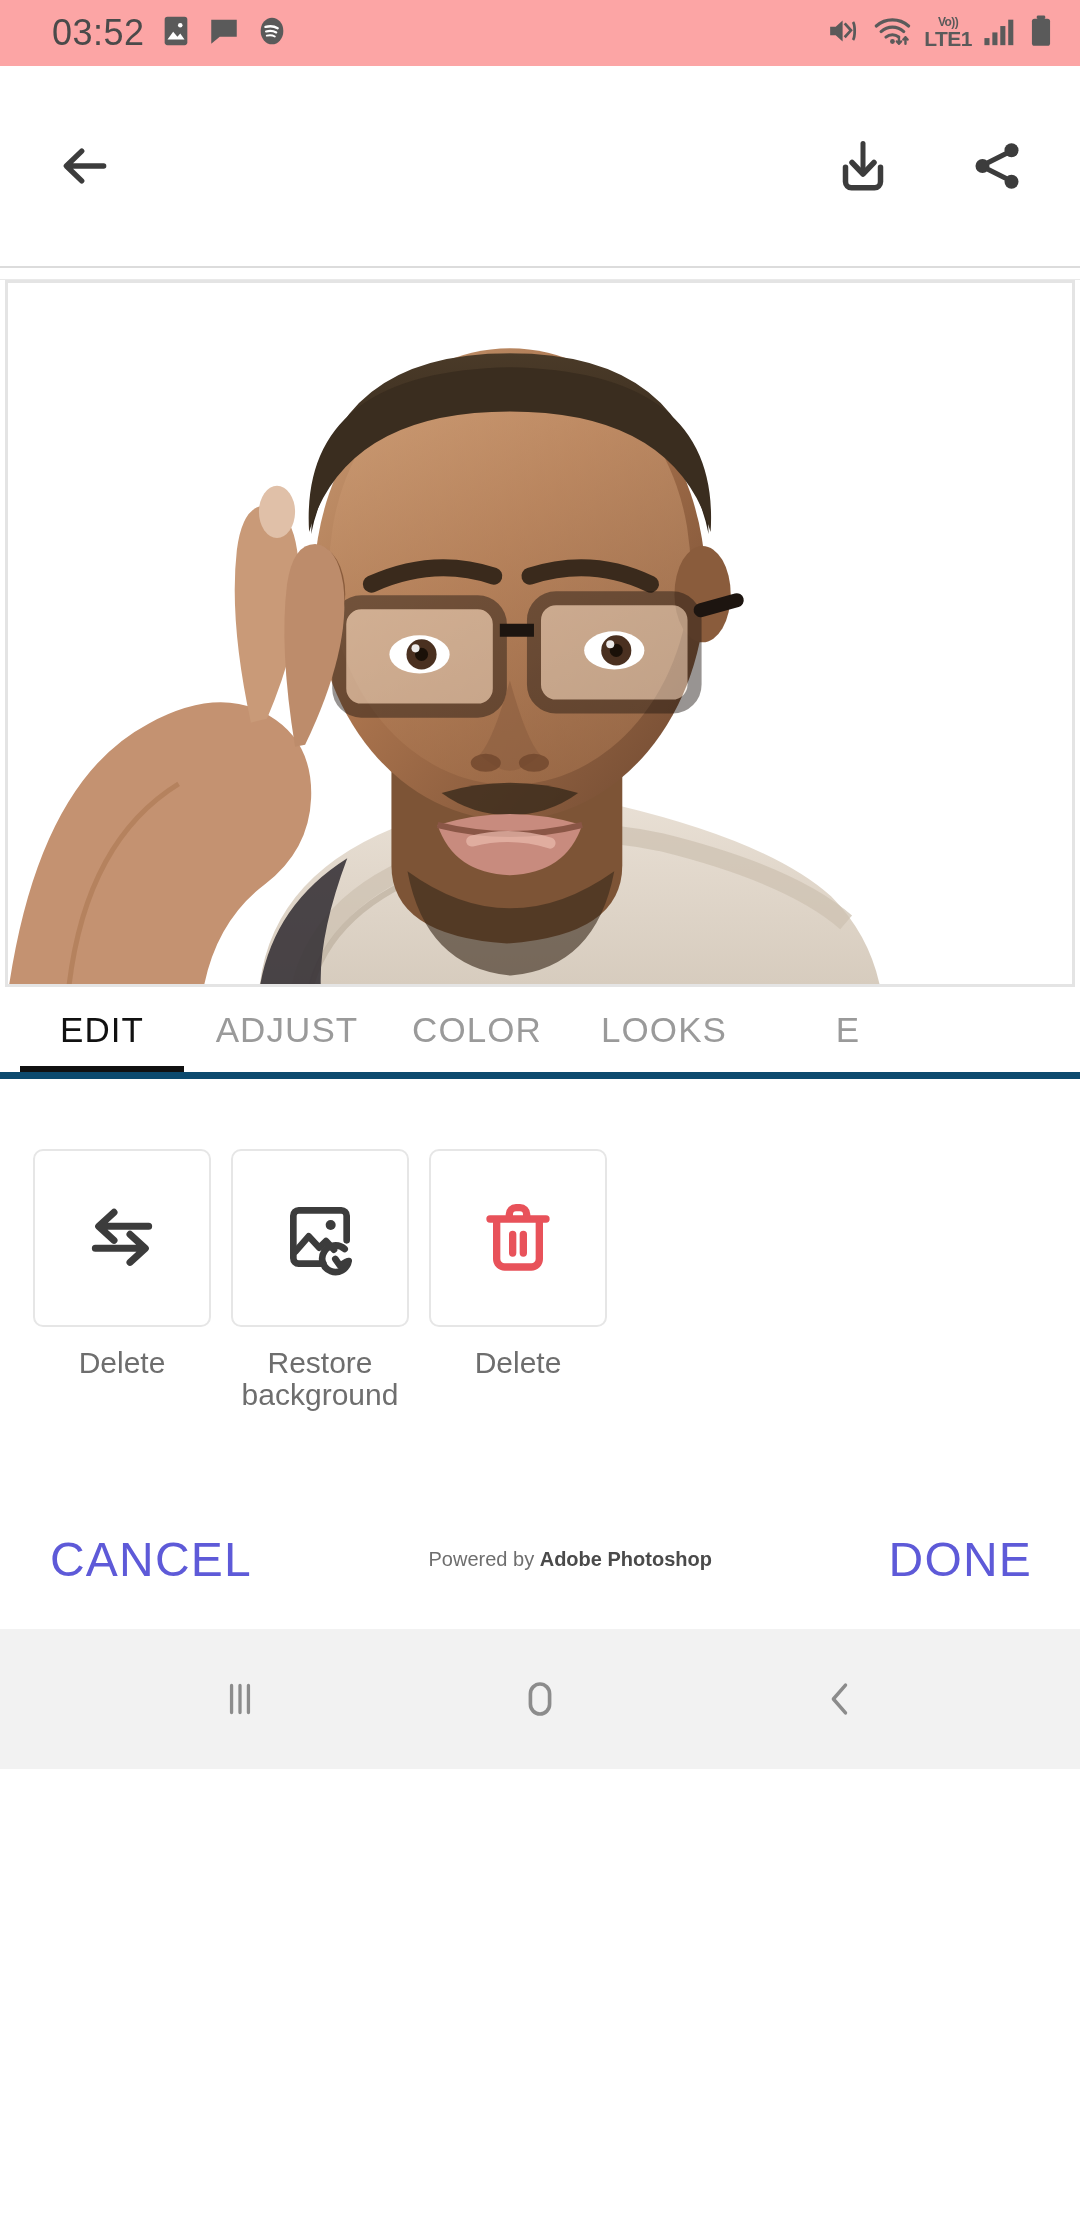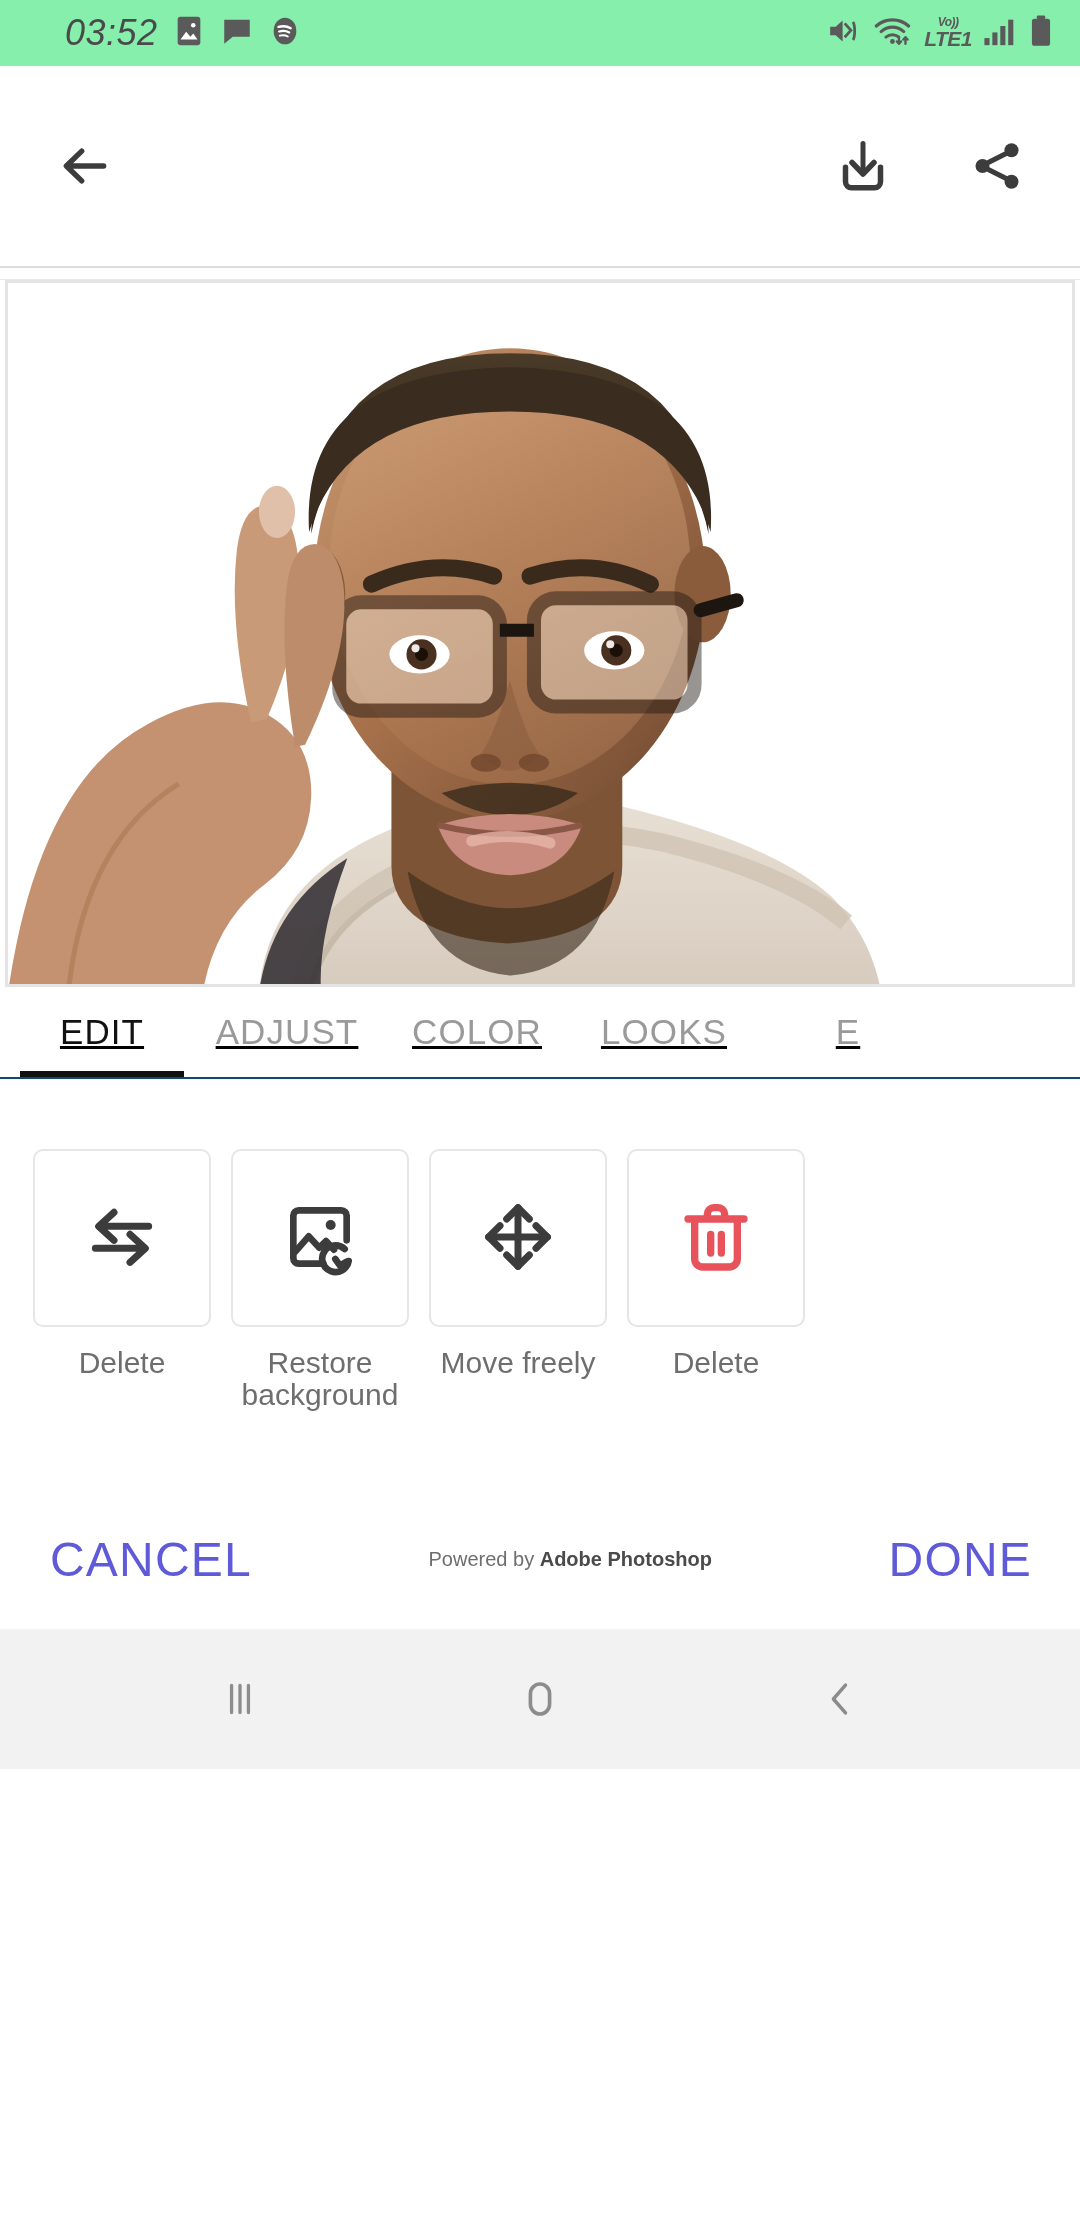--- a/index.html
+++ b/index.html
@@ -17,23 +17,22 @@
     flex-direction: column;
   }
 
   
   .statusbar {
     height: 66px;
     flex: 0 0 66px;
     display: flex;
     align-items: center;
     justify-content: space-between;
-    padding: 0 26px 0 65px;
-    background: #86efac;
-    font-style: italic;
+    padding: 0 26px 0 52px;
+    background: #fca5a5;
   }
   .sb-left { display: flex; align-items: center; gap: 14px; }
   .sb-clock {
     font-size: 36px;
     color: #4a4a4a;
     letter-spacing: 0.5px;
     font-weight: 400;
   }
   .sb-right { display: flex; align-items: center; gap: 11px; }
   .sb-icon { display: block; }
@@ -87,22 +86,21 @@
     position: relative;
     overflow: hidden;
   }
   .photo { position: absolute; inset: 0; }
 
   
   .tabs-outer {
     flex: 0 0 92px;
     position: relative;
     background: #ffffff;
-    border-bottom: 2px solid #0c4a6e;
-    text-decoration: underline;
+    border-bottom: 7px solid #0c4a6e;
   }
   .tabs {
     display: flex;
     align-items: center;
     height: 100%;
     padding-left: 14px;
     overflow: hidden;
     white-space: nowrap;
   }
   .tab {
@@ -422,34 +420,20 @@
             <path d="M4.6 16.4l4-4.6 3.2 3.4 2-2 2.4 2.6" stroke="#3c3c3c" stroke-width="2" fill="none" stroke-linecap="round" stroke-linejoin="round"></path>
             <path d="M20.6 19.2a4 4 0 11-1.2-3.6" stroke="#3c3c3c" stroke-width="2" fill="none" stroke-linecap="round"></path>
             <path d="M16.6 18.6l1.4 2 2-1.2" stroke="#3c3c3c" stroke-width="2" fill="none" stroke-linecap="round" stroke-linejoin="round"></path>
           </svg>
         </span>
       </span>
       <span class="action-label">Restore
 background</span>
     </button>
 
-    <button class="action">
-      <span class="action-card">
-        <span>
-          <svg width="80" height="80" viewBox="0 0 24 24">
-            <path d="M12 3.2v17.6M3.2 12h17.6" stroke="#3c3c3c" stroke-width="2.1" stroke-linecap="round"></path>
-            <path d="M8.6 6.6L12 3.2l3.4 3.4" stroke="#3c3c3c" stroke-width="2.1" fill="none" stroke-linecap="round" stroke-linejoin="round"></path>
-            <path d="M8.6 17.4L12 20.8l3.4-3.4" stroke="#3c3c3c" stroke-width="2.1" fill="none" stroke-linecap="round" stroke-linejoin="round"></path>
-            <path d="M6.6 8.6L3.2 12l3.4 3.4" stroke="#3c3c3c" stroke-width="2.1" fill="none" stroke-linecap="round" stroke-linejoin="round"></path>
-            <path d="M17.4 8.6L20.8 12l-3.4 3.4" stroke="#3c3c3c" stroke-width="2.1" fill="none" stroke-linecap="round" stroke-linejoin="round"></path>
-          </svg>
-        </span>
-      </span>
-      <span class="action-label">Move freely</span>
-    </button>
 
     <button class="action">
       <span class="action-card">
         <span>
           <svg width="80" height="80" viewBox="0 0 24 24">
             <path d="M3.6 6.6h16.8" stroke="#e8525a" stroke-width="2.2" stroke-linecap="round"></path>
             <path d="M9.4 6.4V5.2a2 2 0 012-2h1.2a2 2 0 012 2v1.2" stroke="#e8525a" stroke-width="2.2" fill="none" stroke-linecap="round"></path>
             <path d="M5.6 7.2v11.4a2.4 2.4 0 002.4 2.4h8a2.4 2.4 0 002.4-2.4V7.2" stroke="#e8525a" stroke-width="2.2" fill="none" stroke-linecap="round"></path>
             <path d="M10.4 11.2v5.6M13.6 11.2v5.6" stroke="#e8525a" stroke-width="2.2" stroke-linecap="round"></path>
           </svg>

